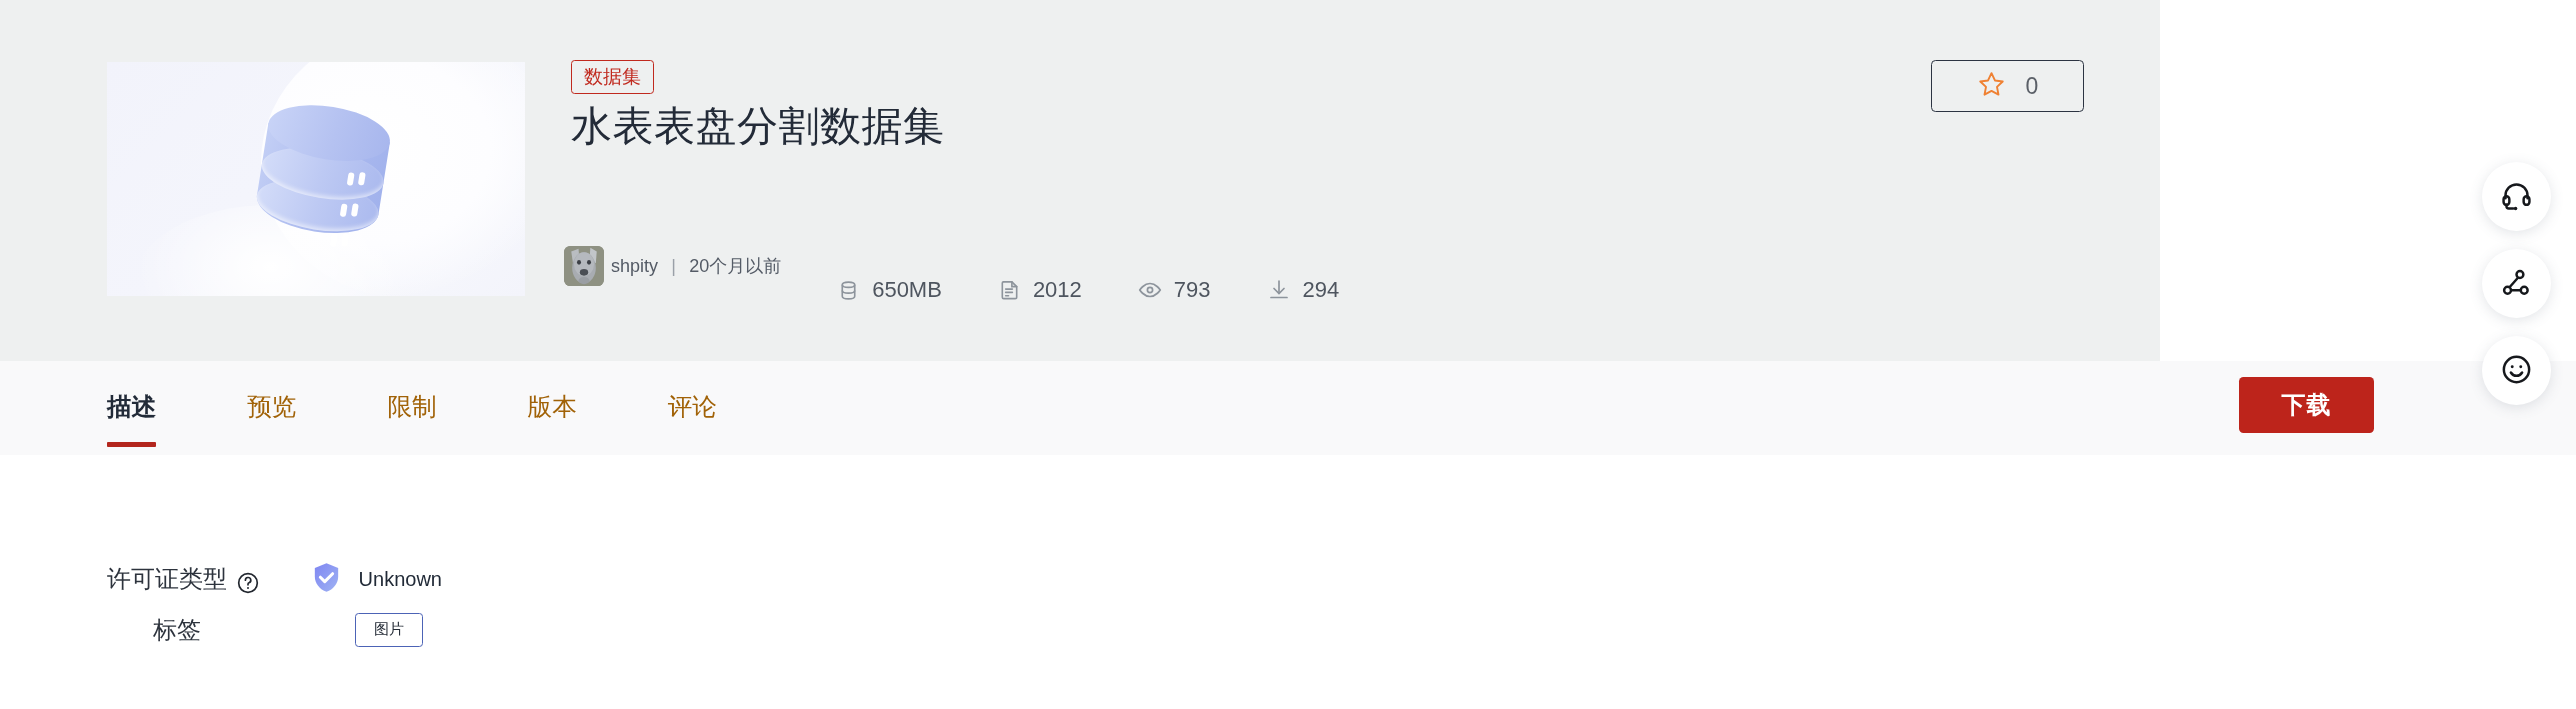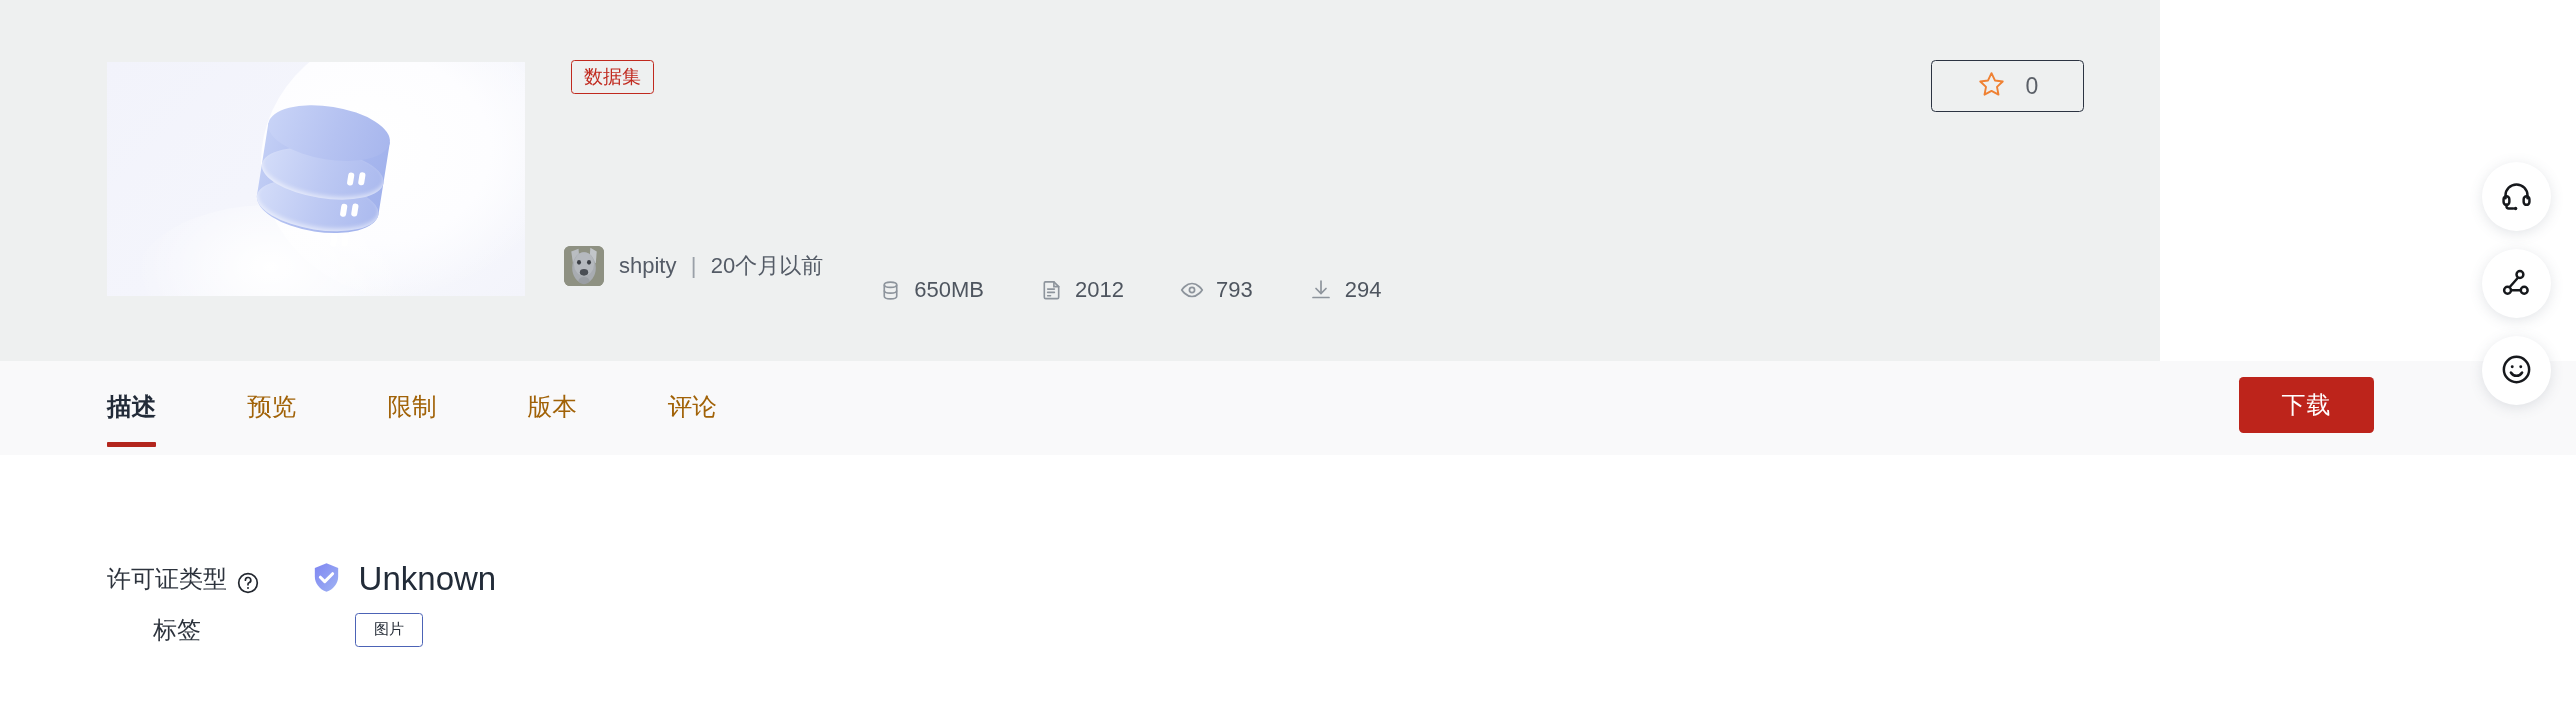--- a/index.html
+++ b/index.html
@@ -113,22 +113,22 @@
   .avatar {
     width: 40px; height: 40px;
     border-radius: 6.4px;
     overflow: hidden;
     flex: 0 0 auto;
     background: #8d9081;
     position: relative;
   }
   .avatar svg { display: block; }
   .meta-owner {
-    margin-left: 15px;
-    font-size: 22px;
+    margin-left: 7px;
+    font-size: 18px;
     color: #545b66;
     white-space: nowrap;
   }
   .meta-sep { margin: 0 8.2px; color: #9aa0a8; }
   .meta-item {
     display: flex;
     align-items: center;
     margin-left: 56px;
     font-size: 22px;
     color: #4e555f;
@@ -195,20 +195,21 @@
     right: 202px; top: 377px;
     width: 135px; height: 56px;
     background: #bd241b;
     border: none;
     border-radius: 4.5px;
     color: #ffffff;
     font-size: 24px;
     font-family: inherit;
     cursor: pointer;
     letter-spacing: 0.9px;
+    font-weight: bold;
   }
 
   
   .content { position: absolute; left: 0; top: 455px; width: 2576px; }
   .field-row {
     position: absolute;
     display: flex;
     align-items: center;
     height: 40px;
   }
@@ -220,21 +221,21 @@
     white-space: nowrap;
   }
   .help-ico { margin-left: 9px; display: inline-flex; cursor: pointer; }
   .field-value {
     position: absolute;
     left: 202px;
     display: flex;
     align-items: center;
     white-space: nowrap;
   }
-  .license-text { font-size: 33px; color: #222b38; margin-left: 14.6px; text-align: right; }
+  .license-text { font-size: 20px; color: #222b38; margin-left: 14.6px; text-align: right; }
   .tag-chip {
     display: inline-block;
     border: 1.8px solid #4c63b6;
     border-radius: 3.6px;
     color: #242b36;
     font-size: 15px;
     padding: 5.5px 18px 7.3px;
     background: #ffffff;
     cursor: pointer;
   }
@@ -275,20 +276,21 @@
       <div class="db-dot" style="left:98px; top:60px;"></div>
       <div class="db-dot" style="left:85px; top:94px;"></div>
       <div class="db-dot" style="left:96px; top:92px;"></div>
       <div class="db-dot" style="left:80px; top:125px;"></div>
       <div class="db-dot" style="left:91px; top:123px;"></div>
     </div>
   </div>
 
   <div class="badge-ds">数据集</div>
 
+  <h1 class="title">水表表盘分割数据集</h1>
 
   <div class="meta-row">
 
     <div class="avatar">
       <svg width="40" height="40" viewBox="0 0 44 44">
         <rect width="44" height="44" fill="#8e9182"></rect>
         <path d="M8 6 L16 3 L17 16 L10 20 Z" fill="#b9bdc1"></path>
         <path d="M36 6 L29 2 L28 15 L35 19 Z" fill="#c2c6ca"></path>
         <ellipse cx="22" cy="24" rx="13" ry="17" fill="#a8acb1"></ellipse>
         <ellipse cx="22" cy="20" rx="11" ry="13" fill="#b5b9be"></ellipse>

